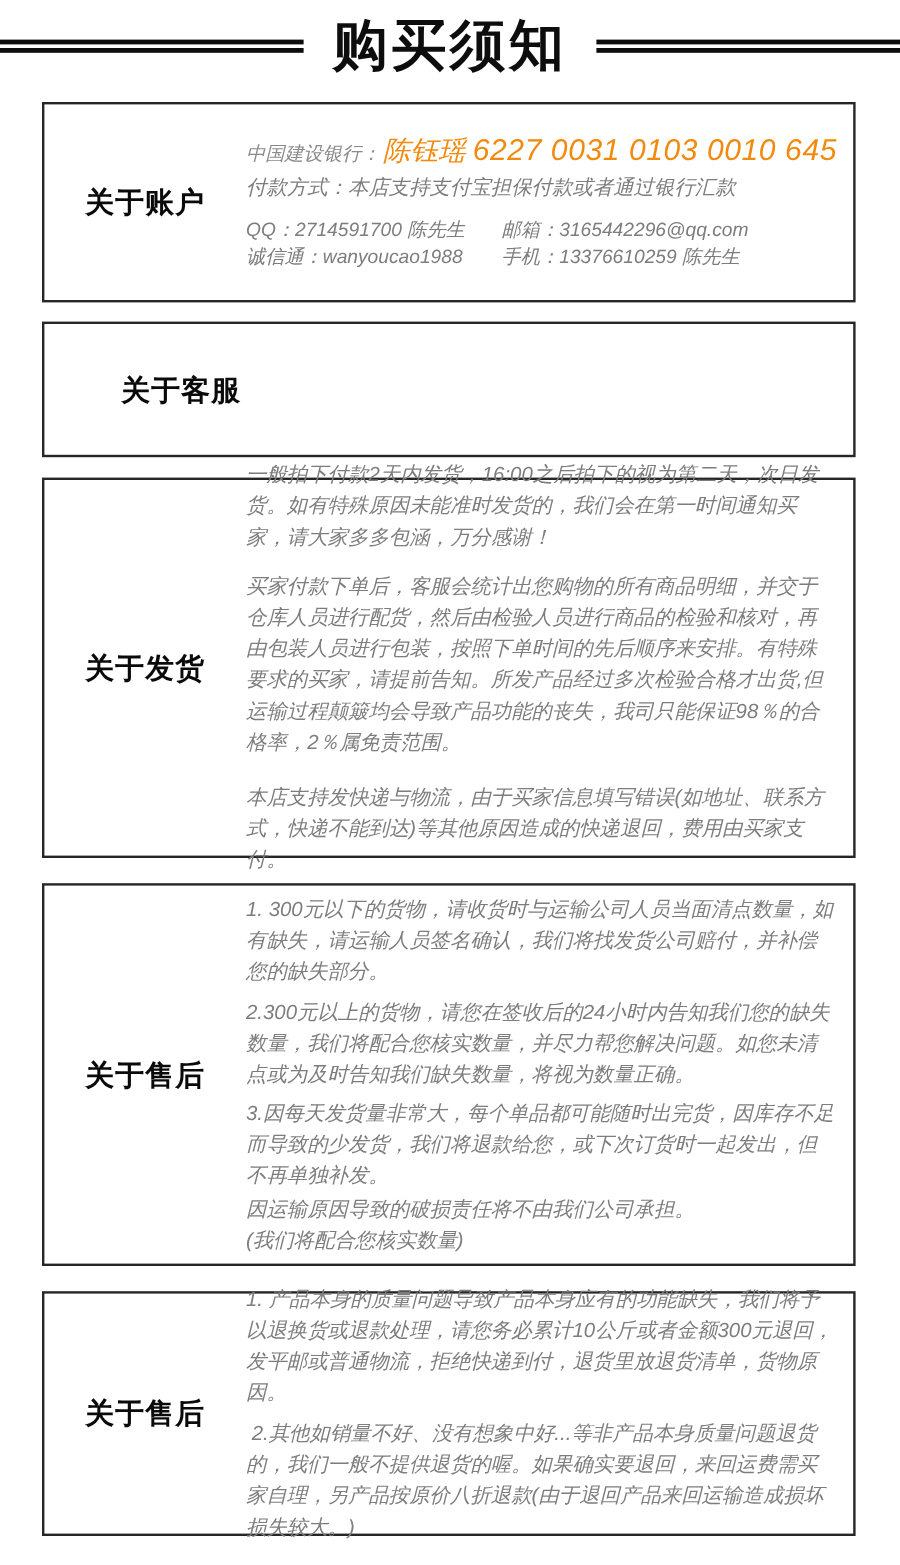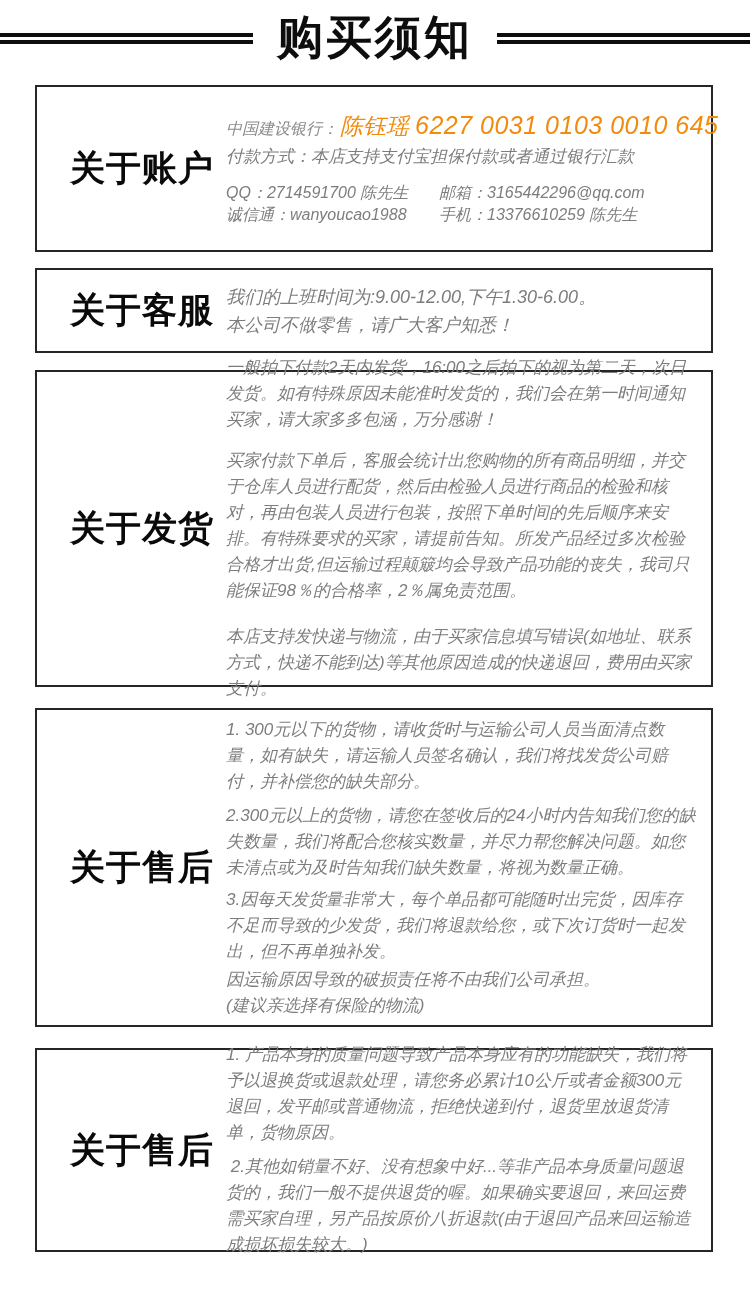--- a/index.html
+++ b/index.html
@@ -25,30 +25,30 @@
   }
 
   
   .box{
     box-sizing:border-box;
     width:678px;margin-left:35px;
     border:2px solid #262626;
     display:flex;background:#ffffff;
   }
   .b1{height:167px;margin-bottom:16px;}
-  .b2{height:85px;margin-bottom:17px;}
+  .b2{height:113px;margin-bottom:17px;padding-left:30px;}
   .b3{height:317px;margin-bottom:21px;}
   .b4{height:319px;margin-bottom:21px;}
   .b5{height:204px;margin-bottom:27px;}
 
   .label{
     width:168px;flex-shrink:0;
     display:flex;align-items:center;justify-content:center;
-    font-size:35px;font-weight:800;color:#0a0a0a;
-    letter-spacing:1px;white-space:nowrap;margin-left:21px;
+    font-size:24px;font-weight:800;color:#0a0a0a;
+    letter-spacing:1px;white-space:nowrap;
   }
   .content{
     flex:1;padding:10px 14px 10px 0;
     display:flex;flex-direction:column;justify-content:center;
     color:#7d7d7d;font-size:17px;line-height:26px;font-style:italic;
   }
   .content p{margin:0 0 13px;white-space:pre-wrap;}
   .content p:last-child{margin-bottom:0;}
   .content p.tight{margin-bottom:0;}
 
@@ -91,43 +91,39 @@
         <span>QQ：2714591700 陈先生</span>
         <span>邮箱：3165442296@qq.com</span>
         <span>诚信通：wanyoucao1988</span>
         <span>手机：13376610259 陈先生</span>
       </div>
     </div>
   </div>
 
   <div class="box b2">
     <div class="label">关于客服</div>
-    <div class="content svc">
-      <div>我们的上班时间为:9.00-12.00,下午1.30-6.00。</div>
-      <div>本公司不做零售，请广大客户知悉！</div>
-    </div>
   </div>
 
   <div class="box b3">
     <div class="label">关于发货</div>
     <div class="content">
       <p style="margin-bottom:15px;">一般拍下付款2天内发货，16:00之后拍下的视为第二天，次日发货。如有特殊原因未能准时发货的，我们会在第一时间通知买家，请大家多多包涵，万分感谢！</p>
       <p style="margin-bottom:20px;">买家付款下单后，客服会统计出您购物的所有商品明细，并交于仓库人员进行配货，然后由检验人员进行商品的检验和核对，再由包装人员进行包装，按照下单时间的先后顺序来安排。有特殊要求的买家，请提前告知。所发产品经过多次检验合格才出货,但运输过程颠簸均会导致产品功能的丧失，我司只能保证98％的合格率，2％属免责范围。</p>
       <p>本店支持发快递与物流，由于买家信息填写错误(如地址、联系方式，快递不能到达)等其他原因造成的快递退回，费用由买家支付。</p>
     </div>
   </div>
 
   <div class="box b4">
     <div class="label">关于售后</div>
     <div class="content">
       <p style="margin-bottom:8px;">1. 300元以下的货物，请收货时与运输公司人员当面清点数量，如有缺失，请运输人员签名确认，我们将找发货公司赔付，并补偿您的缺失部分。</p>
       <p style="margin-bottom:6px;">2.300元以上的货物，请您在签收后的24小时内告知我们您的缺失数量，我们将配合您核实数量，并尽力帮您解决问题。如您未清点或为及时告知我们缺失数量，将视为数量正确。</p>
       <p style="margin-bottom:2px;">3.因每天发货量非常大，每个单品都可能随时出完货，因库存不足而导致的少发货，我们将退款给您，或下次订货时一起发出，但不再单独补发。</p>
       <p class="tight">因运输原因导致的破损责任将不由我们公司承担。</p>
-      <p class="tight">(建议亲选择有保险的物流)</p>
+      <p class="tight">(我们将配合您核实数量)</p>
     </div>
   </div>
 
   <div class="box b5">
     <div class="label">关于售后</div>
     <div class="content">
       <p style="margin-bottom:8px;">1. 产品本身的质量问题导致产品本身应有的功能缺失，我们将予以退换货或退款处理，请您务必累计10公斤或者金额300元退回，发平邮或普通物流，拒绝快递到付，退货里放退货清单，货物原因。</p>
       <p> 2.其他如销量不好、没有想象中好...等非产品本身质量问题退货的，我们一般不提供退货的喔。如果确实要退回，来回运费需买家自理，另产品按原价八折退款(由于退回产品来回运输造成损坏损失较大。)</p>
     </div>
   </div>

